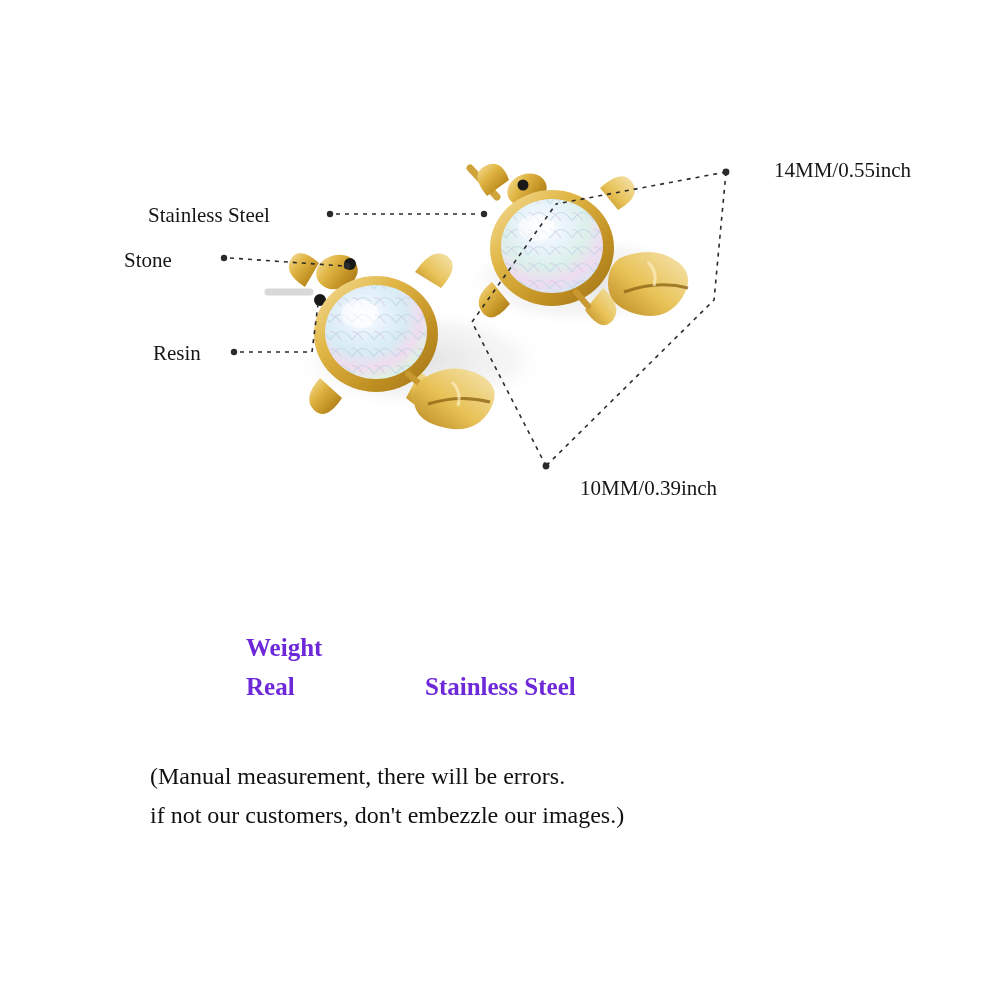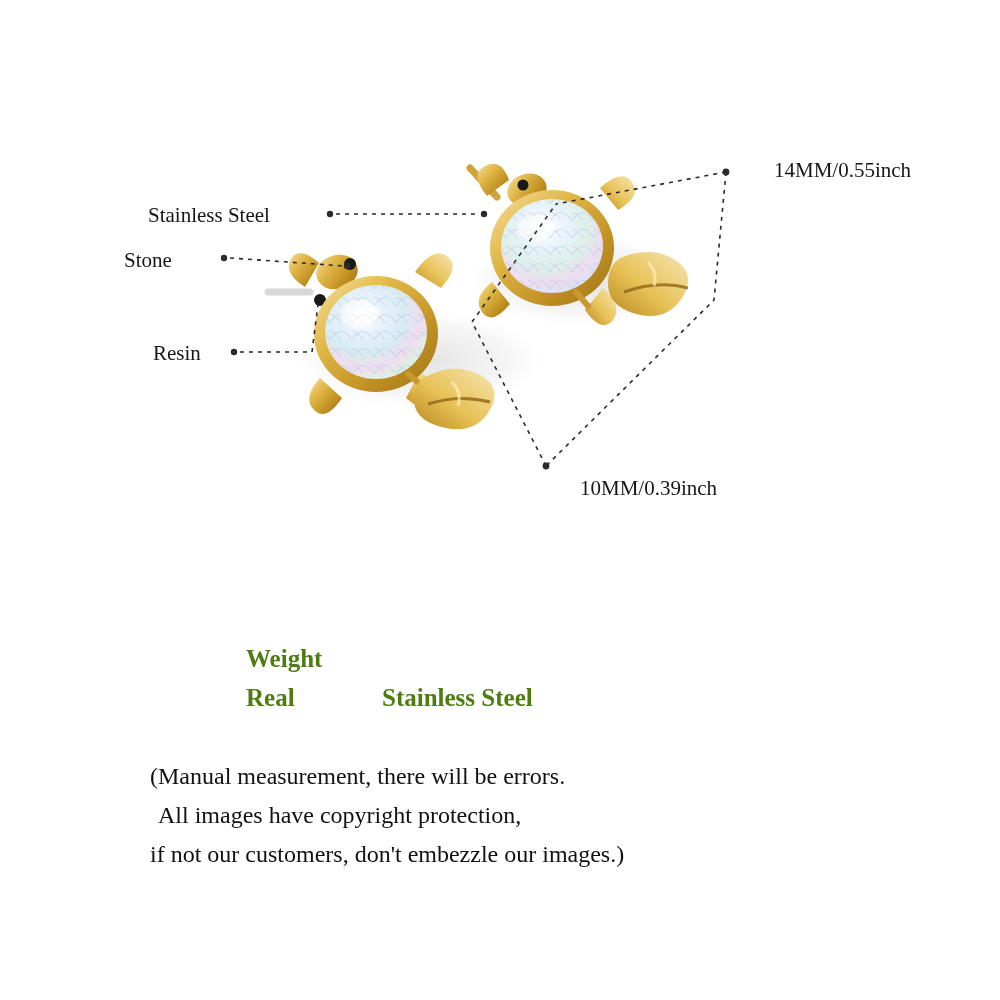--- a/index.html
+++ b/index.html
@@ -48,26 +48,27 @@
 
   
   .spec-block {
     position: absolute;
     left: 246px;
     top: 634px;
     width: 620px;
   }
   .spec-row {
     display: flex;
-    align-items: flex-end;
+    align-items: flex-start;
     height: 39px;
     font-size: 25px;
     font-family: "Liberation Serif", serif;
     font-weight: bold;
-    color: #4d7c0f;
+    color: #6d28d9;
+    gap: 43px;
   }
   .spec-key {
     width: 130px;
     flex: 0 0 130px;
   }
   .spec-val {
     flex: 1 1 auto;
   }
   .spec-val.indent-1 { padding-left: 6px; }
 
@@ -219,15 +220,14 @@
     <div class="spec-key">Weight</div>
   </div>
   <div class="spec-row">
     <div class="spec-key">Real</div>
     <div class="spec-val indent-1">Stainless Steel</div>
   </div>
 </div>
 
 <div class="notes">
   <div class="note-line n1">(Manual measurement, there will be errors.</div>
-  <div class="note-line n2">All images have copyright protection,</div>
   <div class="note-line n3">if not our customers, don't embezzle our images.)</div>
 </div>
 
 </body></html>

